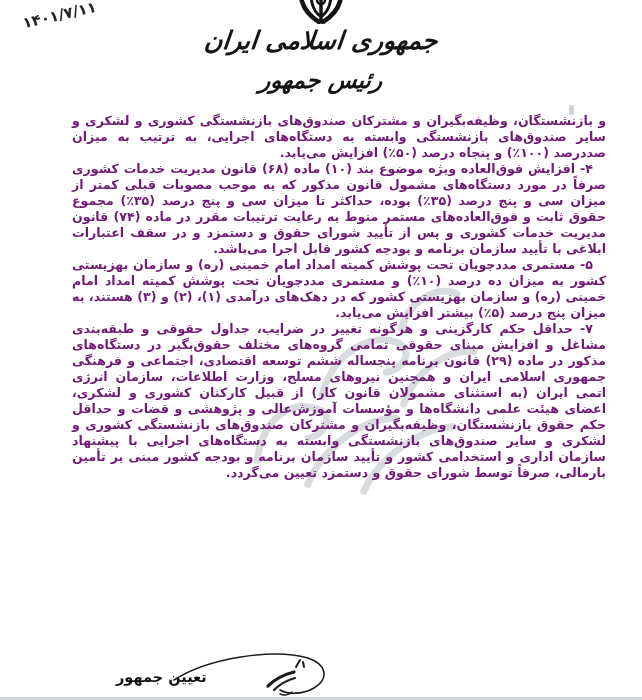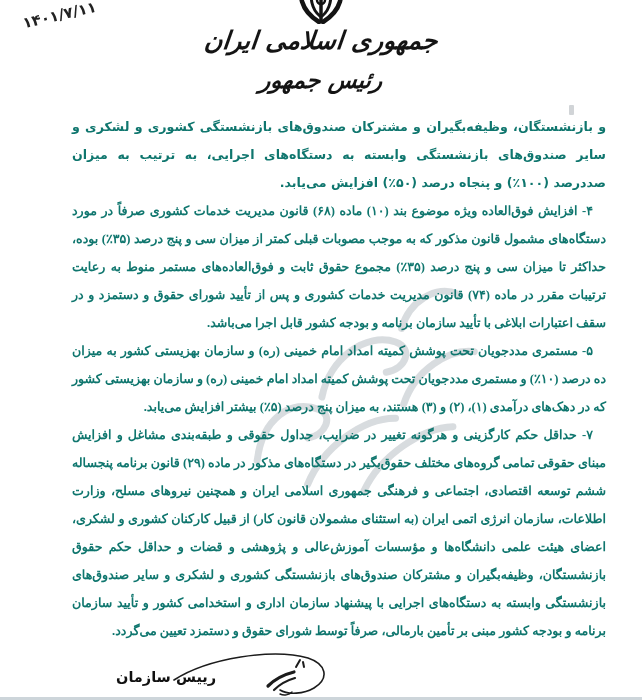--- a/index.html
+++ b/index.html
@@ -25,24 +25,24 @@
     font-family:"DejaVu Serif","Liberation Serif",serif;
     font-style:italic; font-weight:bold; color:#141414;
     transform:skewX(-6deg);
   }
   .callig.title    { top:26px; font-size:25px; letter-spacing:1px; }
   .callig.subtitle { top:66px; font-size:23px; letter-spacing:2px; }
   
   .doc-body {
     position:absolute; top:113px; right:36px; width:534px;
     direction:rtl; text-align:justify; text-justify:inter-word;
-    font-size:12.6px; line-height:28px; font-weight:600; color:#0f766e;
+    font-size:12.6px; line-height:16px; font-weight:600; color:#701a75;
   }
   .doc-body p { margin:0; }
-  .doc-body p.numbered { text-indent:13px;font-family:Liberation Serif, serif; }
+  .doc-body p.numbered { text-indent:13px; }
   .para-number { letter-spacing:0.5px; }
   
   .watermark {
     position:absolute; left:215px; top:255px; width:320px; height:290px;
     opacity:0.5; filter:blur(0.7px); pointer-events:none;
   }
   
   .signature-svg { position:absolute; left:168px; top:634px; width:175px; height:64px; }
   .signatory {
     position:absolute; left:116px; top:669px;
@@ -108,17 +108,17 @@
     <g fill="none" stroke="#1c1c1c" stroke-linecap="round">
       <path d="M6 46 C 40 24, 105 14, 140 24 C 158 30, 162 44, 146 54 C 136 60, 120 61, 112 56" stroke-width="1.6"></path>
       <path d="M100 52 C 108 44, 118 40, 126 38" stroke-width="3.2"></path>
       <path d="M106 56 C 112 50, 120 46, 127 44" stroke-width="2.2"></path>
       <path d="M128 33 L 132 26" stroke-width="2"></path>
       <path d="M135 28 L 136 33" stroke-width="2"></path>
       <path d="M112 60 C 116 62, 121 61, 124 58" stroke-width="1.4"></path>
     </g>
   </svg>
 
-  <div class="signatory">رییس سازمان</div>
+  <div class="signatory">تعیین جمهور</div>
 
   <div class="scan-edge-bottom"></div>
 
 </div>
 
 </body></html>

